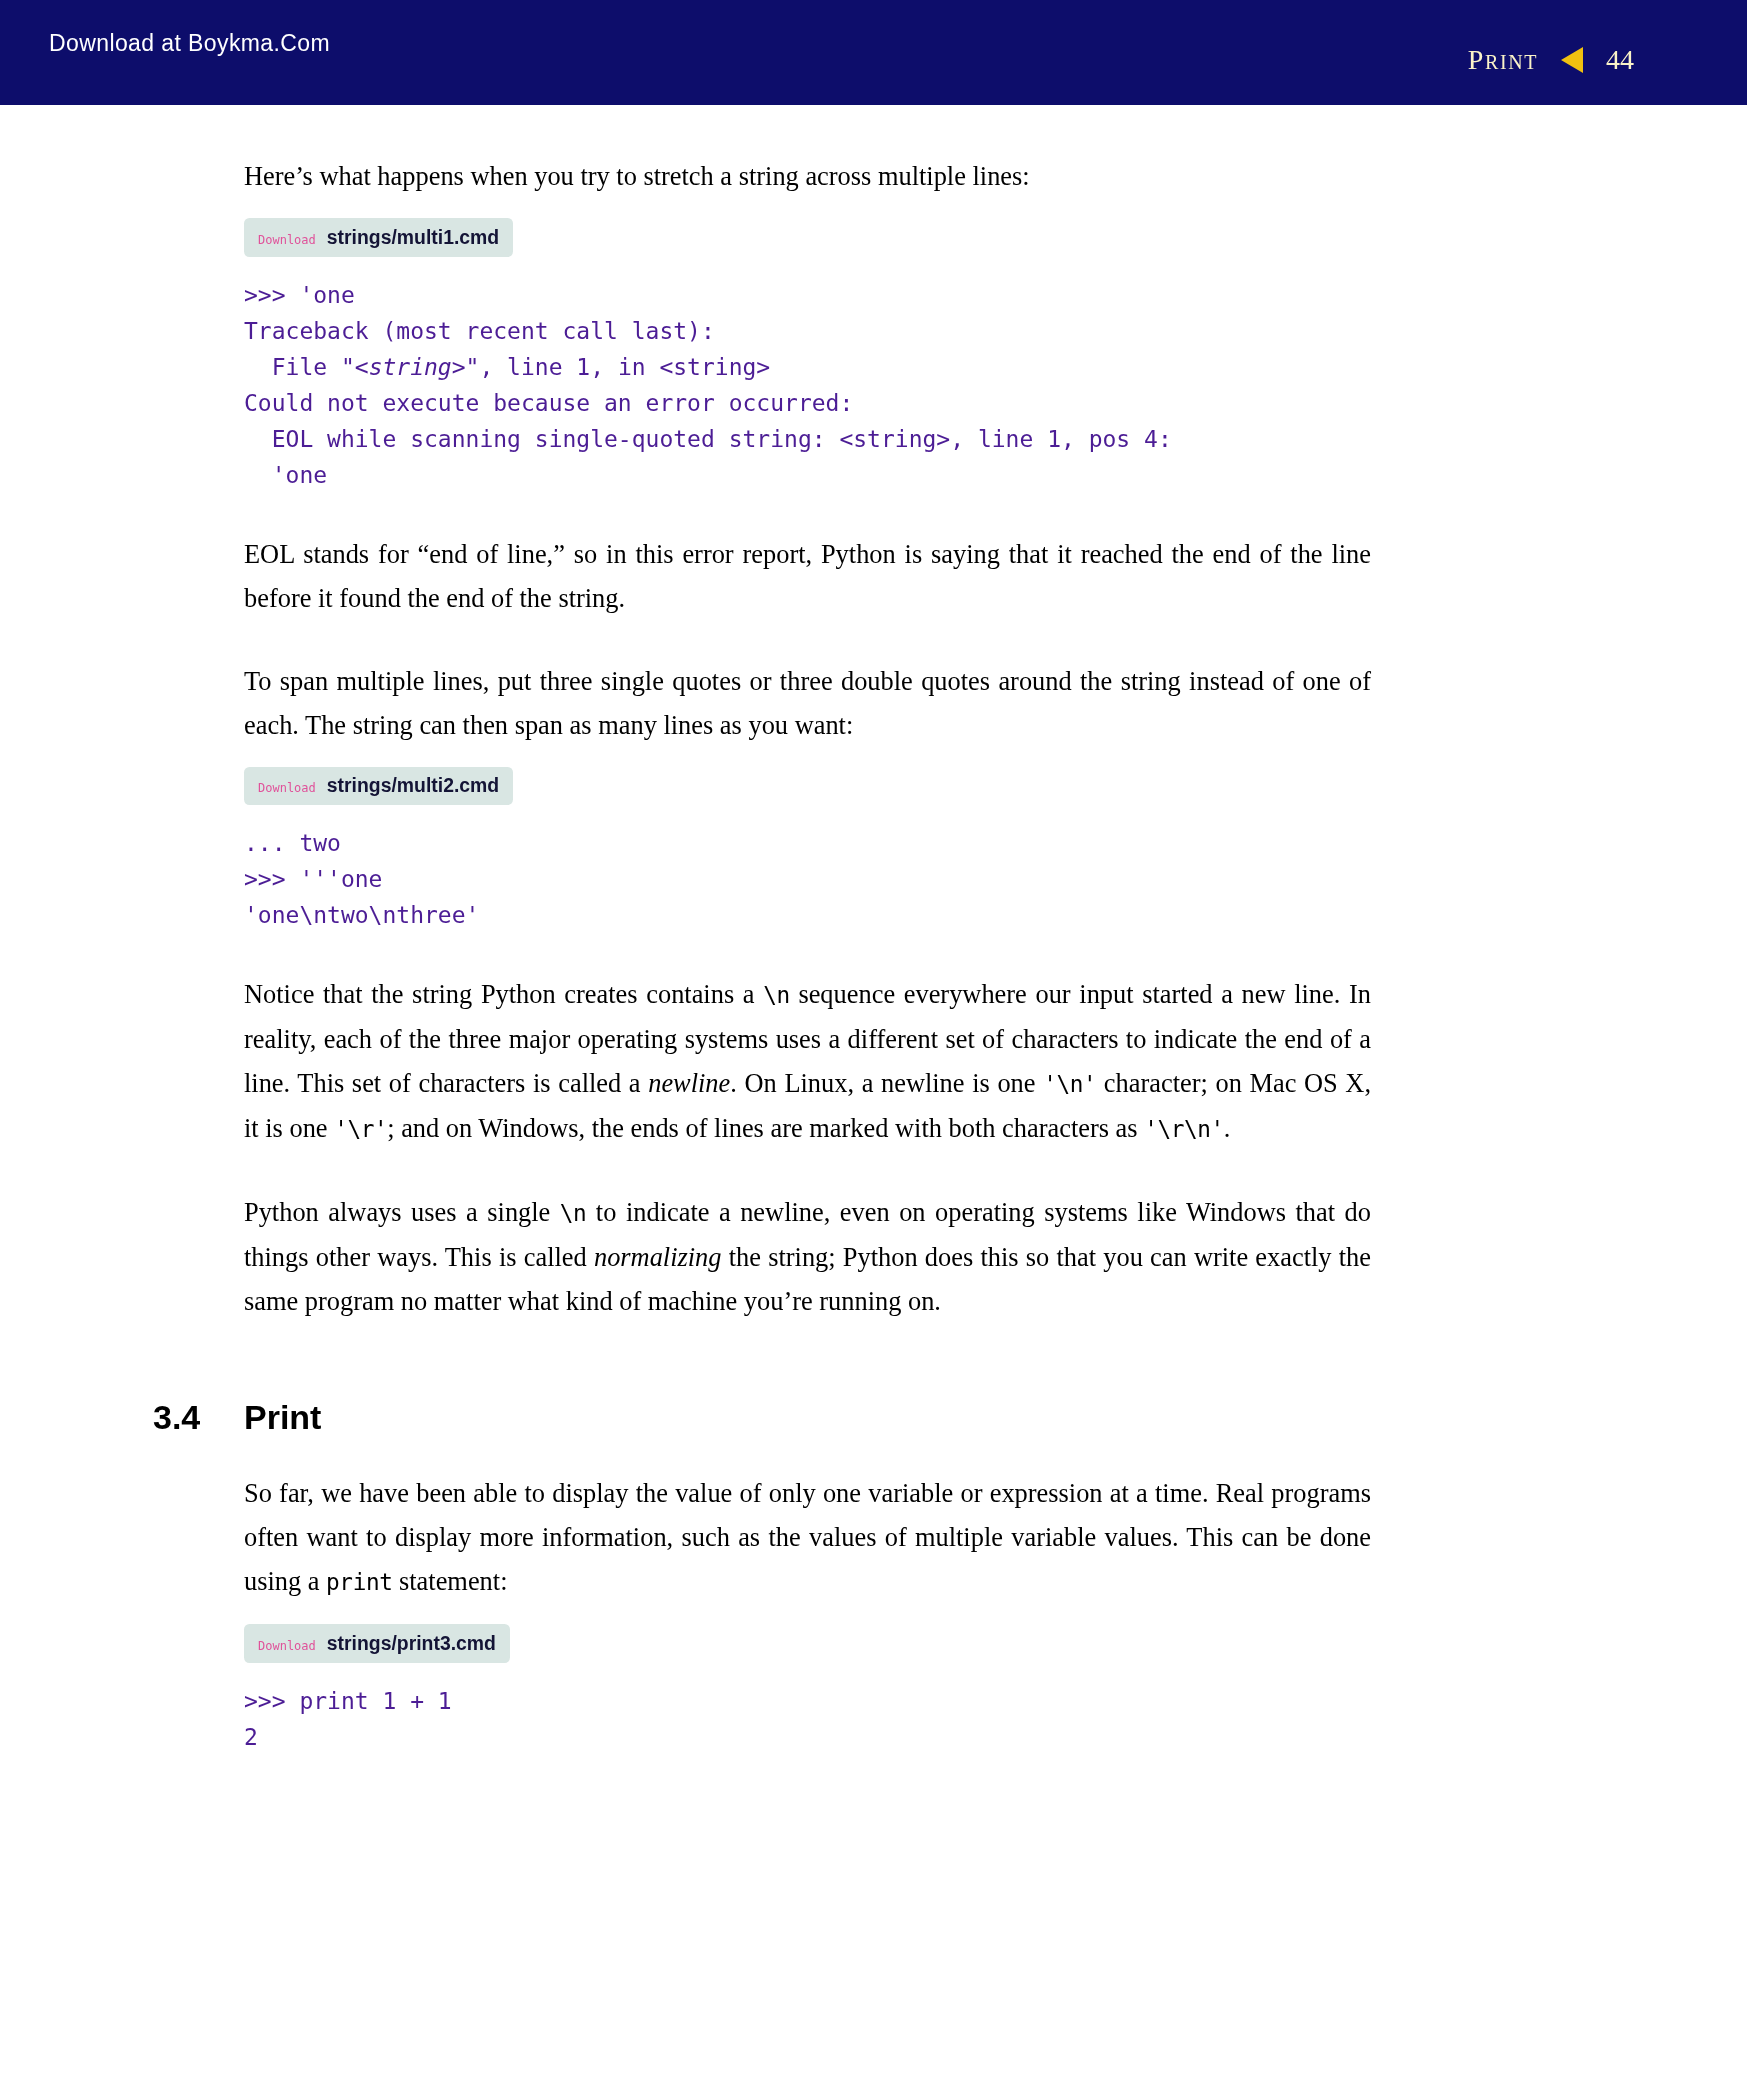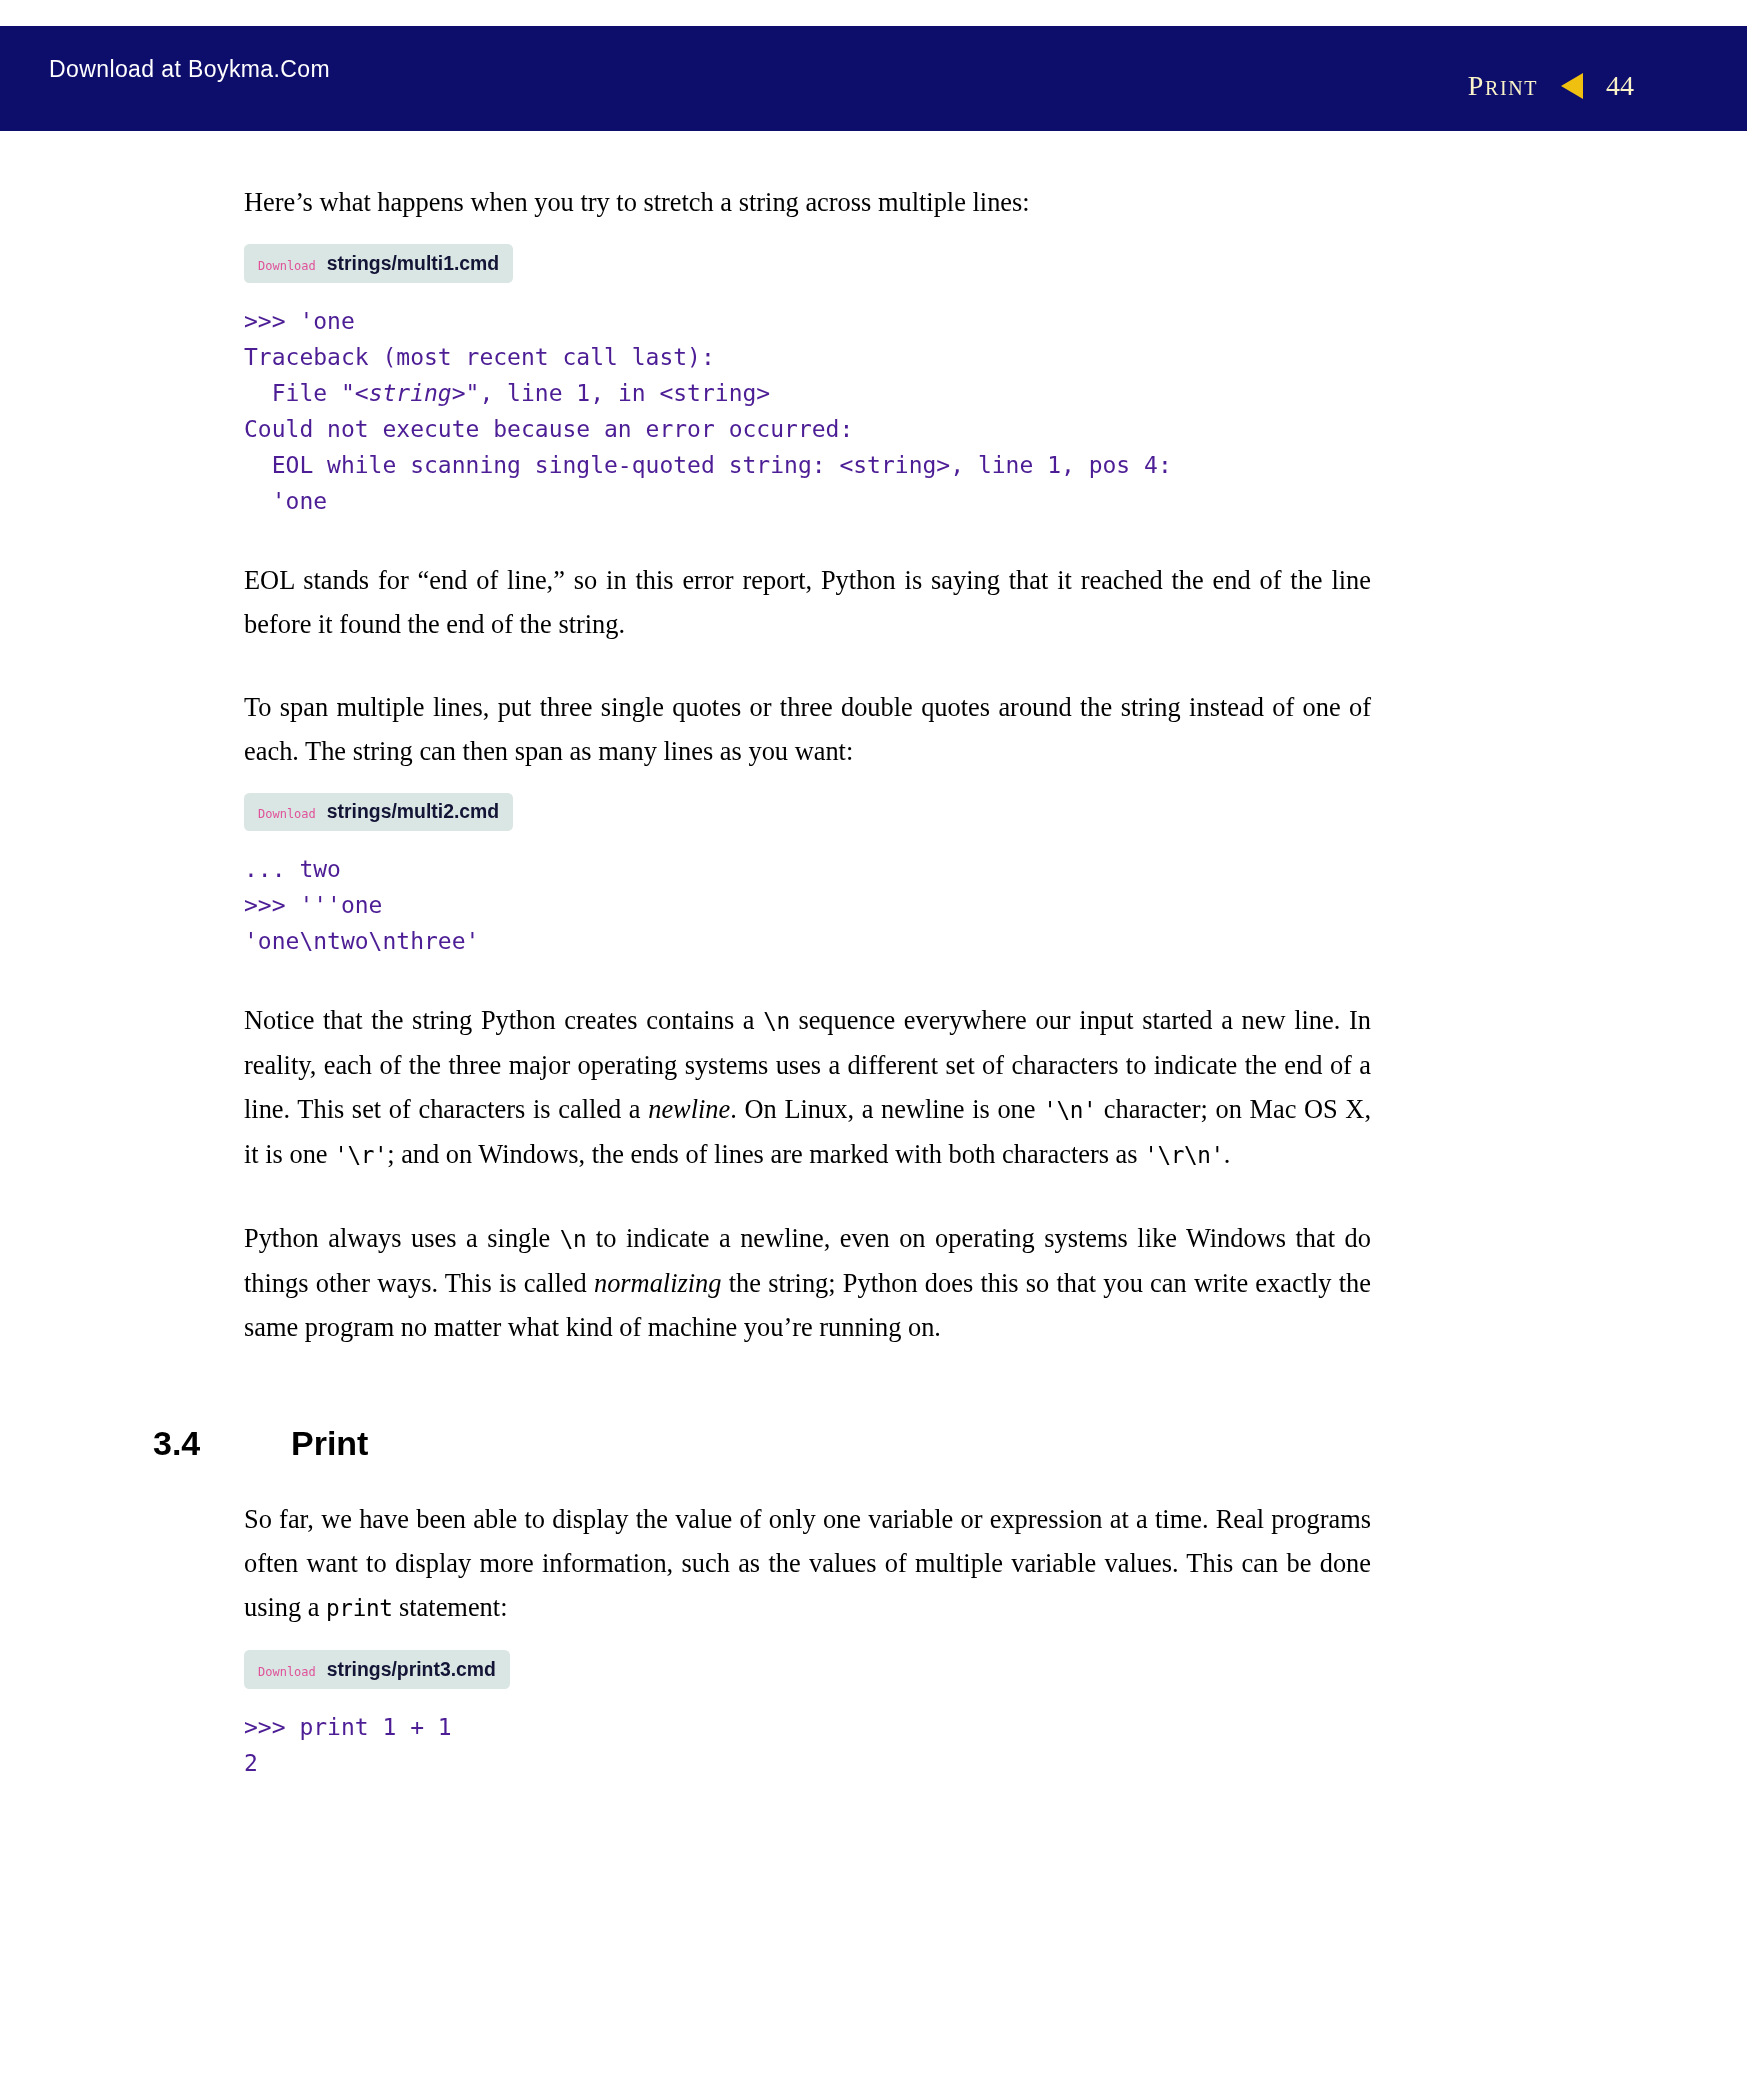--- a/index.html
+++ b/index.html
@@ -5,21 +5,20 @@
   * { margin: 0; padding: 0; box-sizing: border-box; }
   html, body { background: #ffffff; }
   .page {
     position: relative;
     width: 1748px;
     height: 1810px;
     background: #ffffff;
     overflow: hidden;
     font-family: "Liberation Serif", serif;
     color: #000000;
-    margin-top: 26px;
   }
 
   
   .header-bar {
     position: absolute;
     top: 0; left: 0;
     width: 100%;
     height: 105px;
     background: #0d0d6b;
     display: flex;
@@ -121,21 +120,20 @@
 
   
   .section-heading {
     display: flex;
     margin-left: -91px;
     margin-top: 75px;
     font-family: "Liberation Sans", sans-serif;
     font-weight: bold;
     font-size: 34px;
     color: #000000;
-    gap: 47px;
   }
   .sec-num { width: 91px; flex: 0 0 91px; }
 </style>
 </head>
 <body>
 
 <div class="page">
 
   <div class="header-bar">
     <span class="watermark">Download at Boykma.Com</span>

